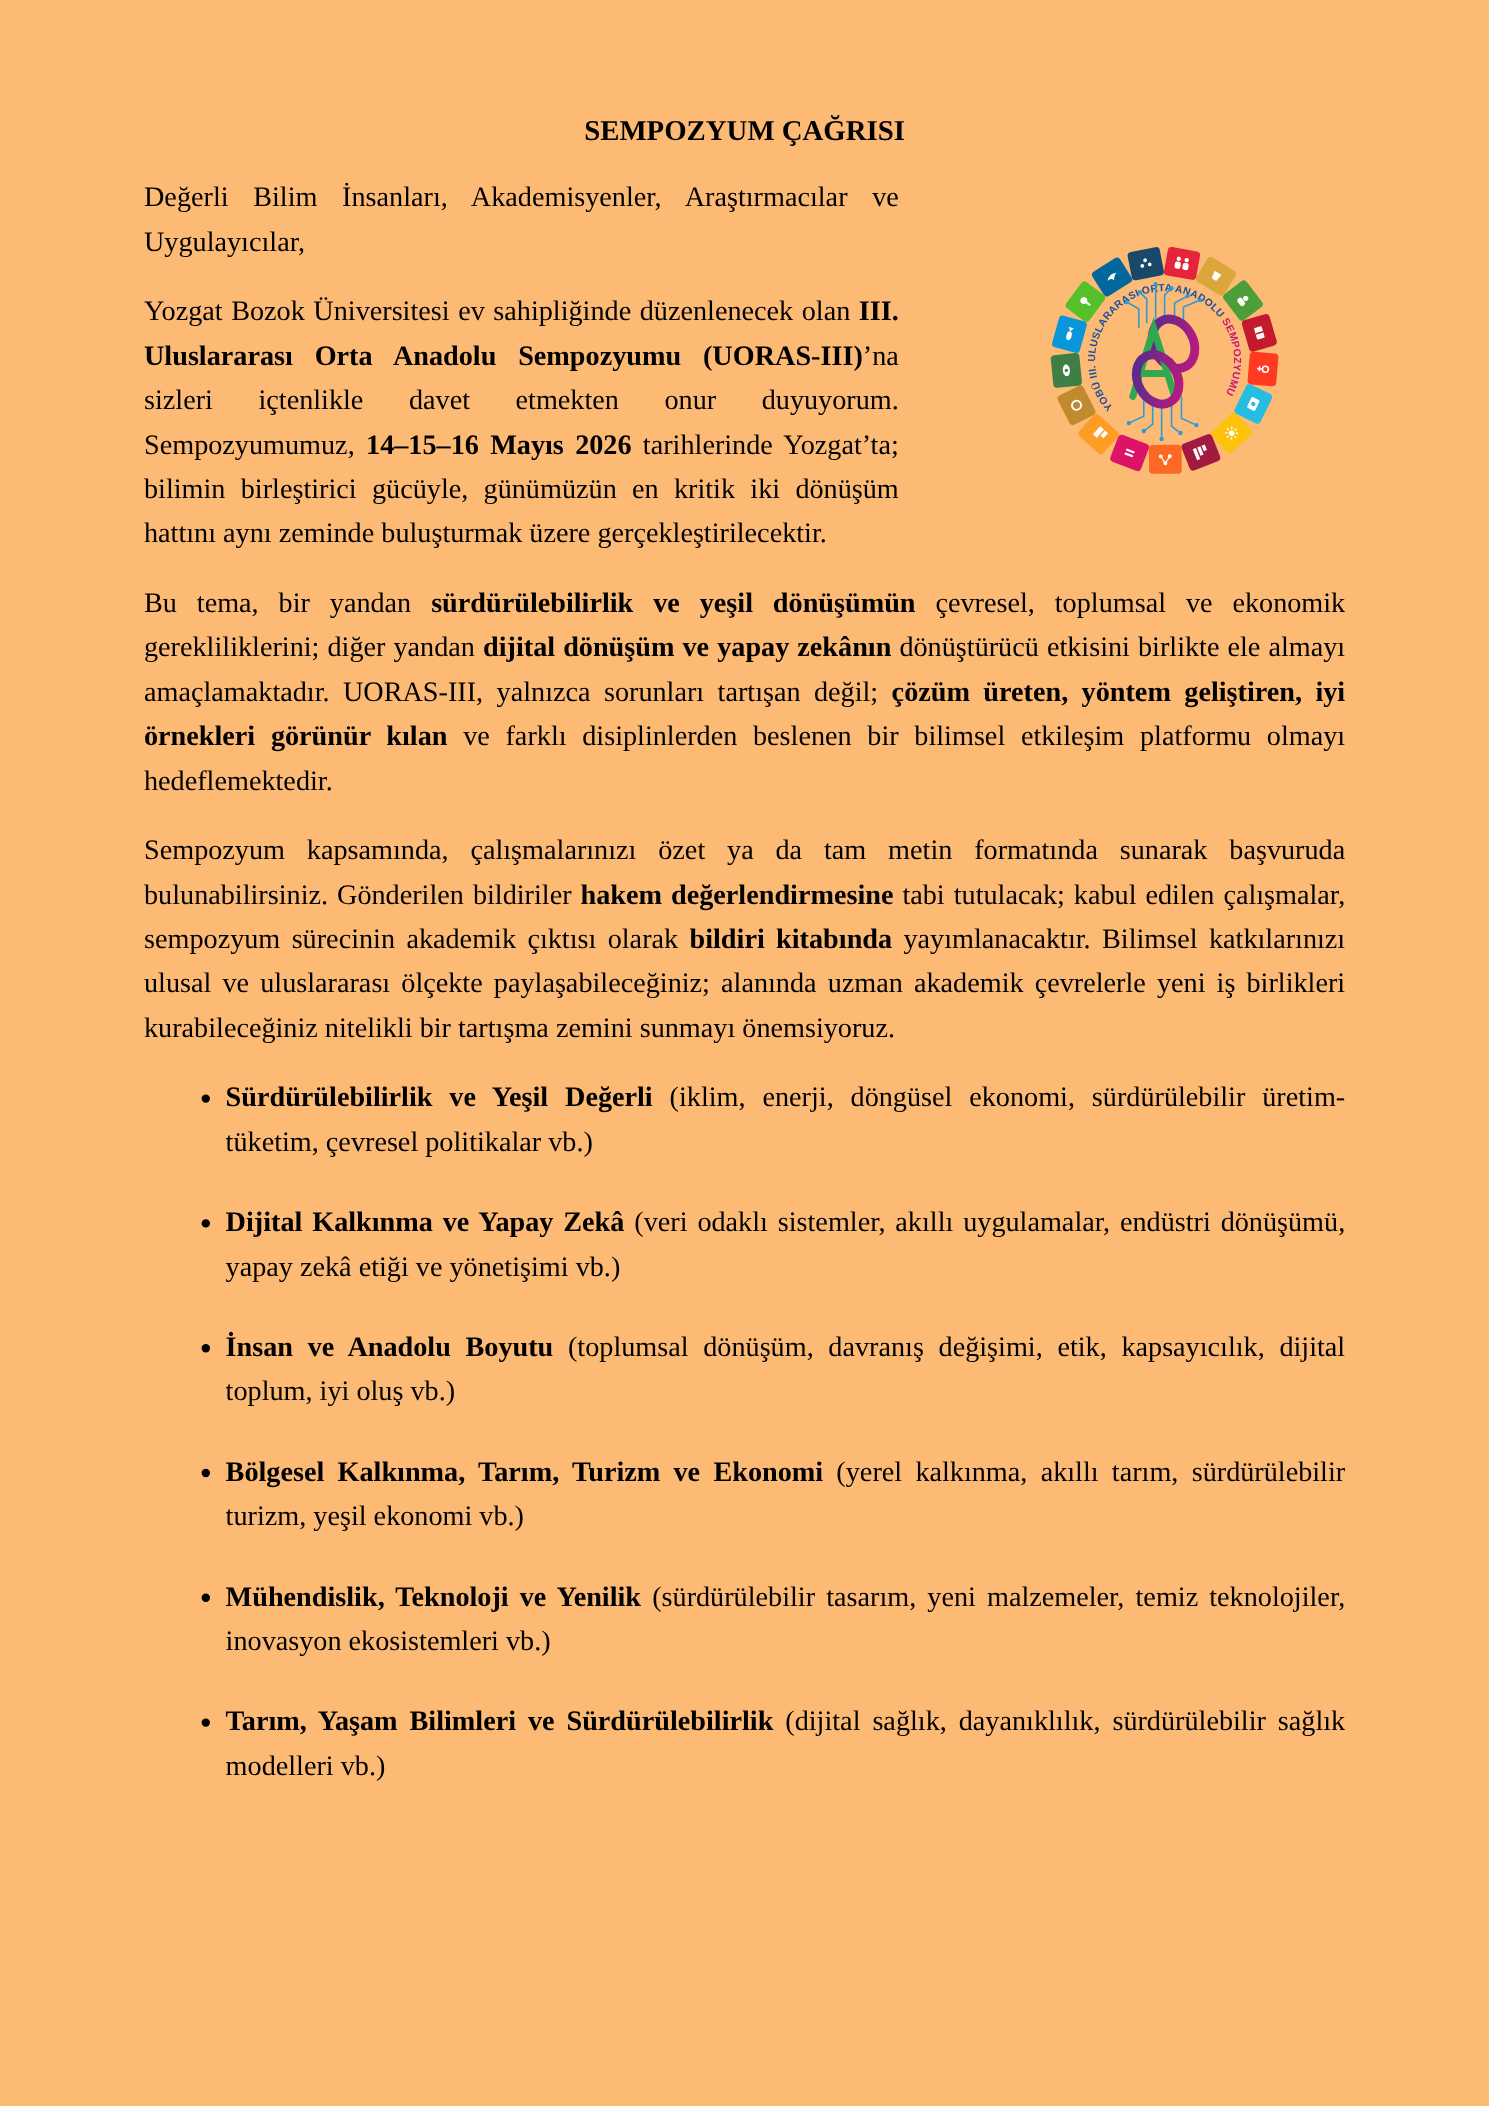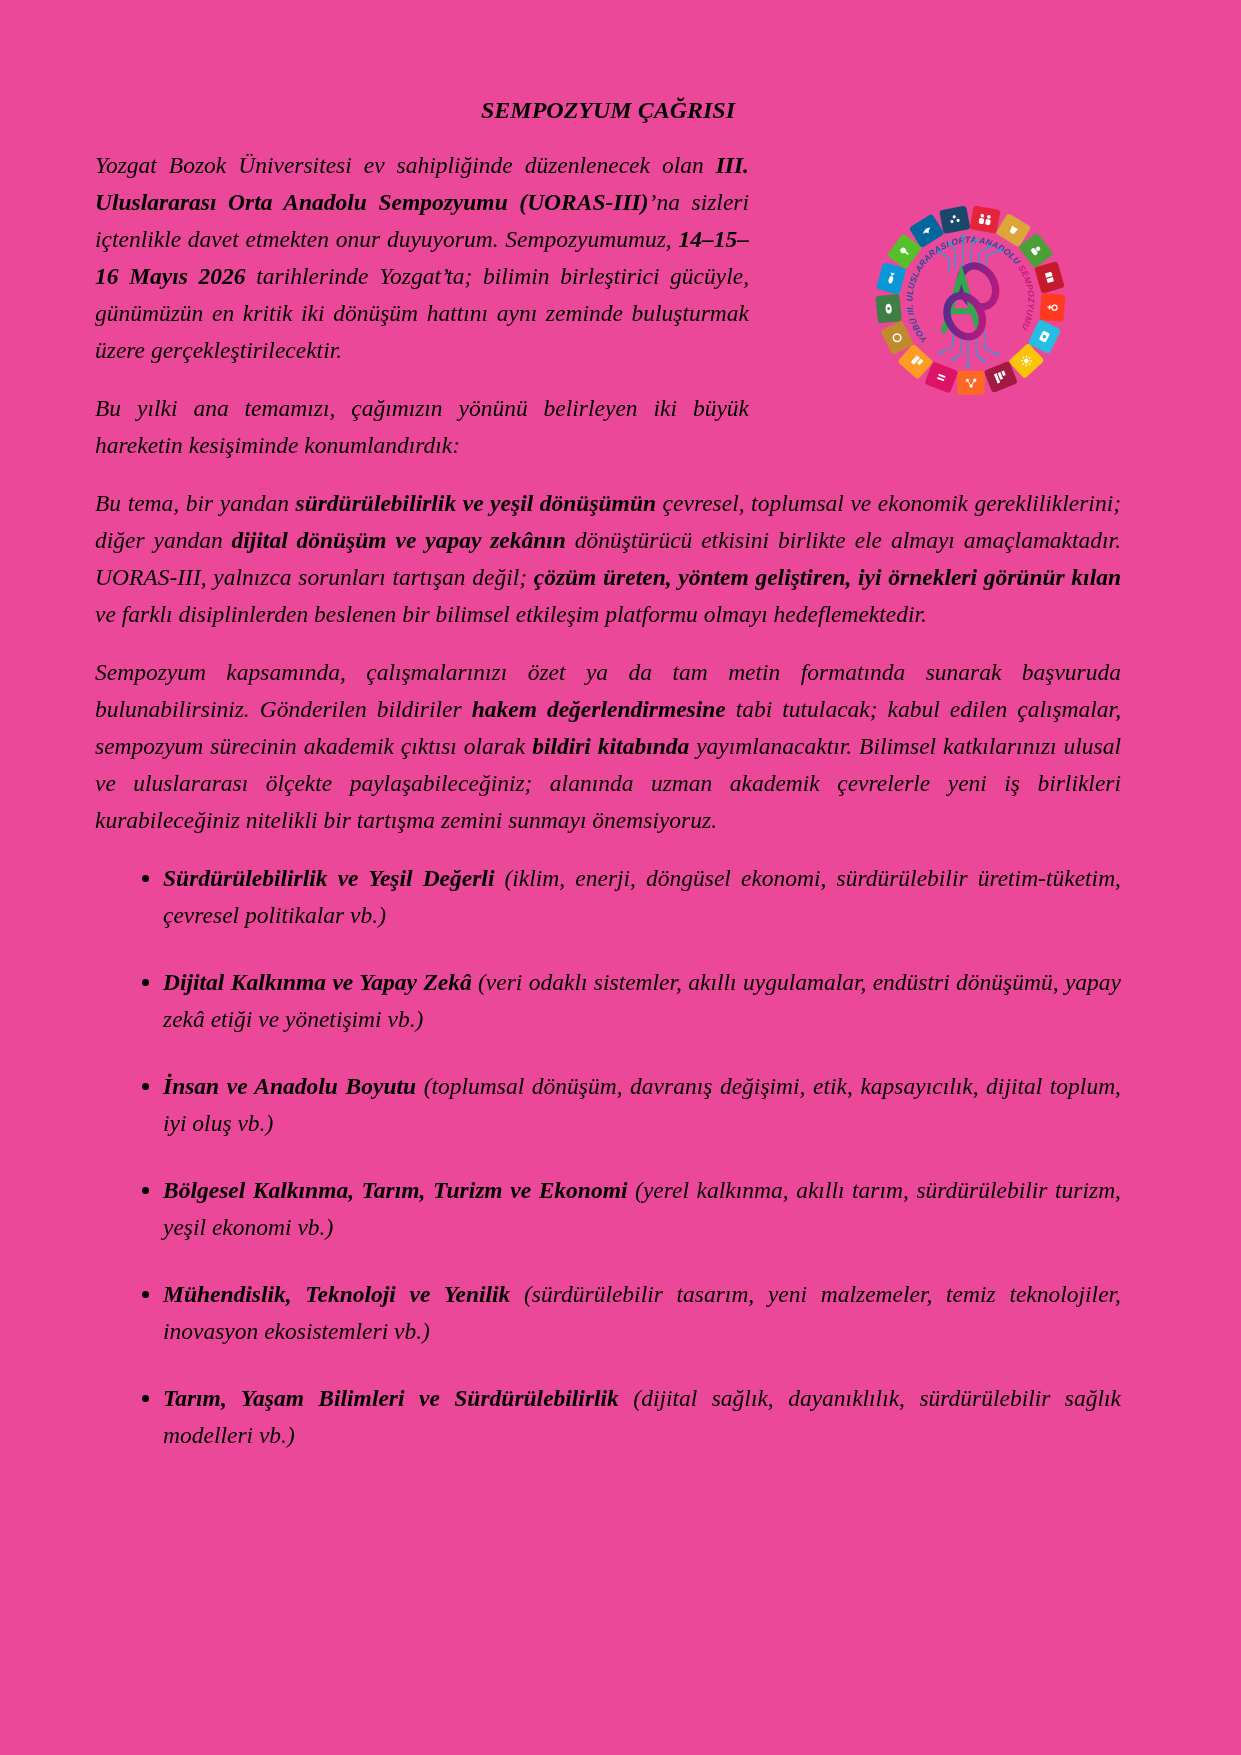--- a/index.html
+++ b/index.html
@@ -1,28 +1,27 @@
 <!DOCTYPE html>
 <html lang="tr"><head>
 <meta charset="utf-8">
 <style>
   html,body{margin:0;padding:0;background:#888;}
   .page{
     position:relative;
     width:1241px;height:1755px;
     margin:0 auto;
-    background:#ec4899;
+    background:#fdba74;
     box-sizing:border-box;
-    padding:92px 120px 0 95px;
+    padding:92px 120px 0 120px;
     color:#000;
     font-family:"Liberation Serif", serif;
     font-size:23.5px;
     line-height:37px;
     overflow:hidden;
-    font-style:italic;
   }
   h1.doc-title{
     font-size:24px;
     line-height:37px;
     font-weight:bold;
     text-align:center;
     margin:0 0 18px 0;
   }
   p.body-par{
     margin:0 0 21px 0;
@@ -228,22 +227,22 @@
           <circle cx="94" cy="193" r="2.2"></circle>
         </g>
         <g>
           <ellipse cx="139" cy="113" rx="20" ry="26" transform="rotate(-28 139 113)" fill="none" stroke="url(#pg)" stroke-width="9"></ellipse>
           <path d="M98 166 L119 98 L140 166 M105 143 L133 143" fill="none" stroke="#2FA84F" stroke-width="7" stroke-linecap="round"></path>
           <ellipse cx="123" cy="149" rx="20" ry="26" transform="rotate(-28 123 149)" fill="none" stroke="url(#pg)" stroke-width="9"></ellipse>
         </g>
       </svg>
   </div>
 
+  <p class="body-par"><span>Değerli Bilim İnsanları, Akademisyenler, Araştırmacılar ve Uygulayıcılar,</span></p>
   <p class="body-par"><span>Yozgat Bozok Üniversitesi ev sahipliğinde düzenlenecek olan </span><span class="b">III. Uluslararası Orta Anadolu Sempozyumu (UORAS-III)</span><span>’na sizleri içtenlikle davet etmekten onur duyuyorum. Sempozyumumuz, </span><span class="b">14–15–16 Mayıs 2026</span><span> tarihlerinde Yozgat’ta; bilimin birleştirici gücüyle, günümüzün en kritik iki dönüşüm hattını aynı zeminde buluşturmak üzere gerçekleştirilecektir.</span></p>
-  <p class="body-par"><span>Bu yılki ana temamızı, çağımızın yönünü belirleyen iki büyük hareketin kesişiminde konumlandırdık:</span></p>
   <p class="body-par"><span>Bu tema, bir yandan </span><span class="b">sürdürülebilirlik ve yeşil dönüşümün</span><span> çevresel, toplumsal ve ekonomik gerekliliklerini; diğer yandan </span><span class="b">dijital dönüşüm ve yapay zekânın</span><span> dönüştürücü etkisini birlikte ele almayı amaçlamaktadır. UORAS-III, yalnızca sorunları tartışan değil; </span><span class="b">çözüm üreten, yöntem geliştiren, iyi örnekleri görünür kılan</span><span> ve farklı disiplinlerden beslenen bir bilimsel etkileşim platformu olmayı hedeflemektedir.</span></p>
   <p class="body-par"><span>Sempozyum kapsamında, çalışmalarınızı özet ya da tam metin formatında sunarak başvuruda bulunabilirsiniz. Gönderilen bildiriler </span><span class="b">hakem değerlendirmesine</span><span> tabi tutulacak; kabul edilen çalışmalar, sempozyum sürecinin akademik çıktısı olarak </span><span class="b">bildiri kitabında</span><span> yayımlanacaktır. Bilimsel katkılarınızı ulusal ve uluslararası ölçekte paylaşabileceğiniz; alanında uzman akademik çevrelerle yeni iş birlikleri kurabileceğiniz nitelikli bir tartışma zemini sunmayı önemsiyoruz.</span></p>
 
   <ul class="topics">
     <li><span class="b">Sürdürülebilirlik ve Yeşil Değerli</span><span> (iklim, enerji, döngüsel ekonomi, sürdürülebilir üretim-tüketim, çevresel politikalar vb.)</span></li>
     <li><span class="b">Dijital Kalkınma ve Yapay Zekâ</span><span> (veri odaklı sistemler, akıllı uygulamalar, endüstri dönüşümü, yapay zekâ etiği ve yönetişimi vb.)</span></li>
     <li><span class="b">İnsan ve Anadolu Boyutu</span><span> (toplumsal dönüşüm, davranış değişimi, etik, kapsayıcılık, dijital toplum, iyi oluş vb.)</span></li>
     <li><span class="b">Bölgesel Kalkınma, Tarım, Turizm ve Ekonomi</span><span> (yerel kalkınma, akıllı tarım, sürdürülebilir turizm, yeşil ekonomi vb.)</span></li>
     <li><span class="b">Mühendislik, Teknoloji ve Yenilik</span><span> (sürdürülebilir tasarım, yeni malzemeler, temiz teknolojiler, inovasyon ekosistemleri vb.)</span></li>
     <li><span class="b">Tarım, Yaşam Bilimleri ve Sürdürülebilirlik</span><span> (dijital sağlık, dayanıklılık, sürdürülebilir sağlık modelleri vb.)</span></li>

